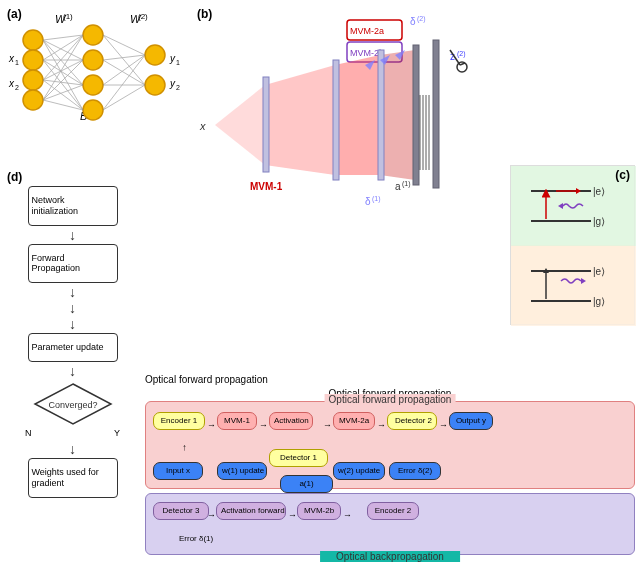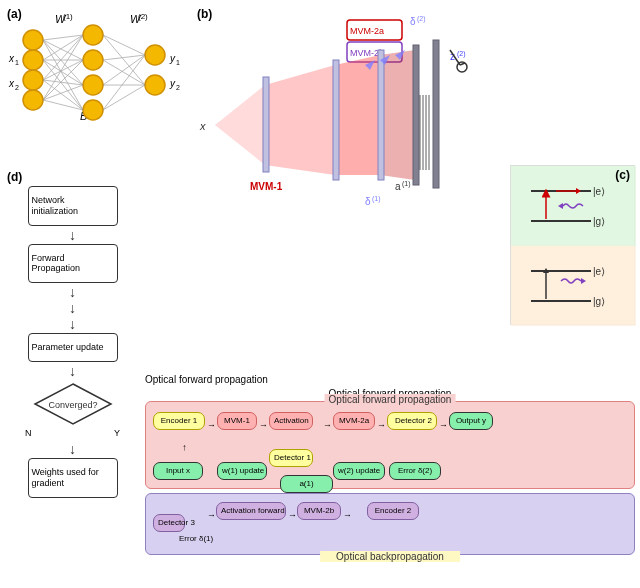--- a/index.html
+++ b/index.html
@@ -124,39 +124,39 @@
       padding: 5px;
       position: relative;
       height: 62px;
     }
     .backprop-label {
       position: absolute;
       bottom: -8px;
       left: 50%;
       transform: translateX(-50%);
       font-size: 10px;
-      background: #fef9c3;
+      background: #14b8a6;
       padding: 0 16px;
       color: #333;
     }
 
     
     .block {
       border: 1.5px solid #333;
       border-radius: 7px;
       padding: 3px 4px;
       font-size: 8px;
       text-align: center;
       white-space: nowrap;
       position: absolute;
       line-height: 1.2;
     }
     .block-yellow { background: #ffffa0; border-color: #b0a000; }
     .block-pink { background: #ffb0b0; border-color: #d06060; }
-    .block-white { background: #86efac; border-color: #333; }
+    .block-white { background: #3b82f6; border-color: #333; }
     .block-purple { background: #d0b0e0; border-color: #8060a0; }
 
     
     .nn-svg {
       width: 185px;
       height: 155px;
     }
   </style>
 </head>
 <body>
@@ -408,21 +408,21 @@
         <div class="block block-yellow" style="left:236px; top:5px; width:50px;text-align:right;">
           <span>Detector 2</span>
         </div>
 
         <div style="position:absolute; left:288px; top:12px; font-size:9px;">→</div>
 
         <div class="block block-white" style="left:298px; top:5px; width:44px;">
           <span>Output y</span>
         </div>
 
-        <div class="block block-yellow" style="left:118px; top:42px; width:44px;">
+        <div class="block block-yellow" style="left:118px; top:42px; width:59px;">
           <span>Detector 1</span>
         </div>
 
         <div class="block block-white" style="left:2px; top:55px; width:50px;">
           <span>Input x</span>
         </div>
 
         <div style="position:absolute; left:27px; top:36px; font-size:9px; transform:rotate(-90deg);">→</div>
 
         <div class="block block-white" style="left:66px; top:55px; width:50px;">
@@ -448,21 +448,21 @@
     </div>
     <div class="block block-white" style="position:absolute; right:5px; bottom:35px; width:55px;">
       <span>Label t</span>
     </div>
 
     <div class="backprop-section">
       <span class="backprop-label">Optical backpropagation</span>
 
       <div style="position:relative; height:100%;">
 
-        <div class="block block-purple" style="left:2px; top:15px; width:32px;">
+        <div class="block block-purple" style="left:2px; top:3px; width:56px;">
           <span>Detector 3</span>
         </div>
 
         <div style="position:absolute; left:56px; top:10px; font-size:9px;">→</div>
 
         <div class="block block-purple" style="left:65px; top:3px; width:70px;">
           <span>Activation forward</span>
         </div>
 
         <div style="position:absolute; left:137px; top:10px; font-size:9px;">→</div>

